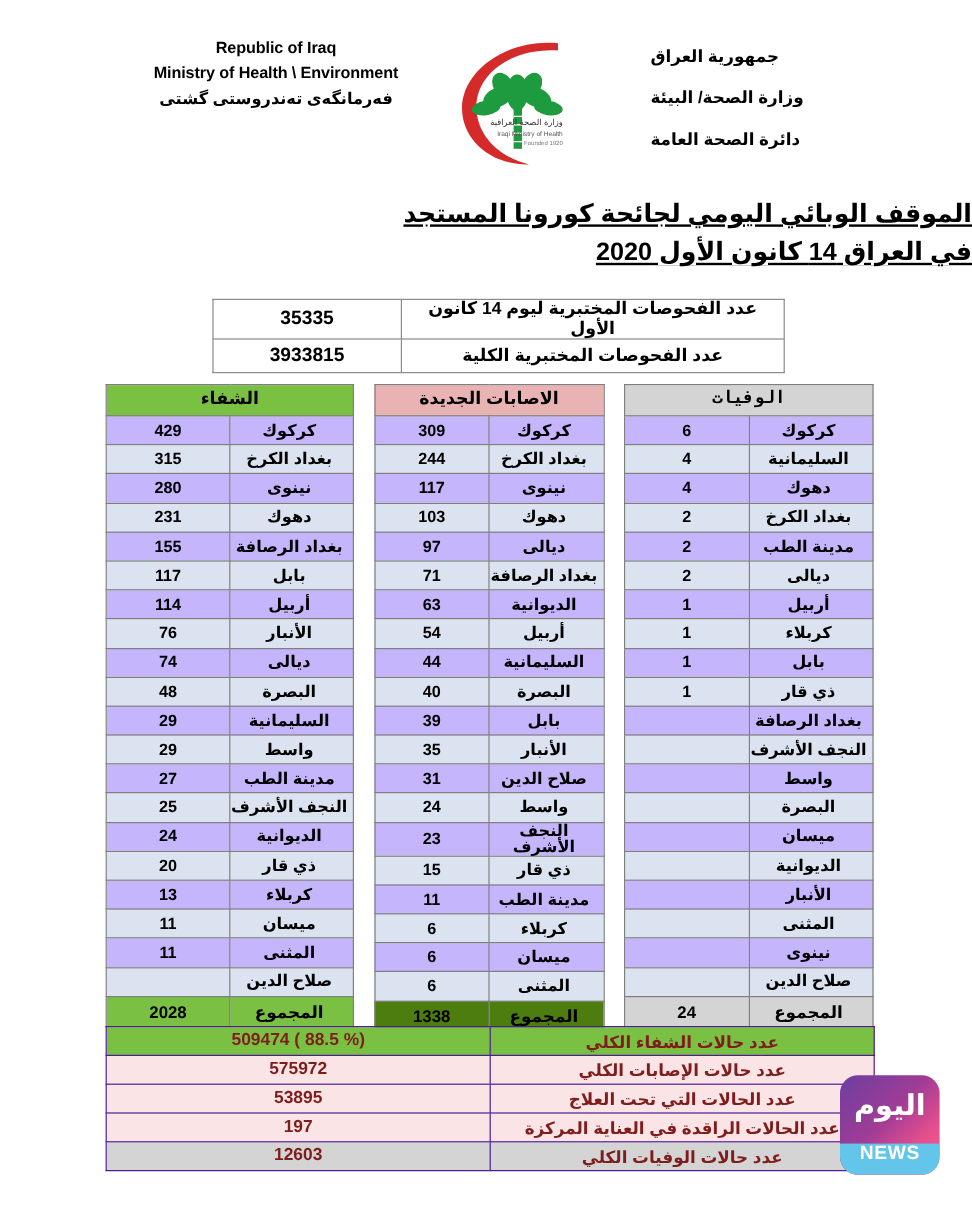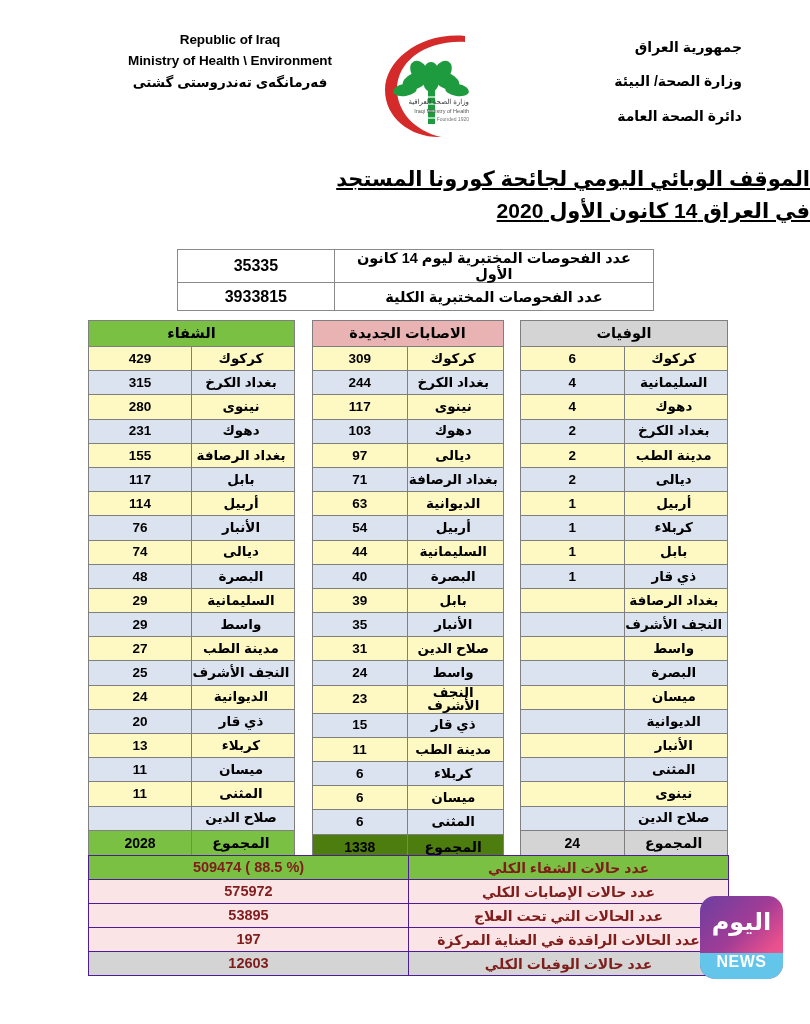--- a/index.html
+++ b/index.html
@@ -50,21 +50,21 @@
   .hdr-en .line.ku {
     direction: rtl;
     font-size: 13.5px;
     font-weight: bold;
     margin-top: 1px;
   }
 
   .hdr-ar {
     direction: rtl;
     text-align: right;
-    align-items: flex-start;
+    align-items: flex-end;
     width: 200px;
   }
   .hdr-ar .line {
     font-size: 14px;
     font-weight: bold;
     color: #000;
     line-height: 2.45;
     white-space: nowrap;
   }
 
@@ -167,26 +167,26 @@
     padding-right: 4px;
   }
   .dtable td.num {
     text-align: center;
     direction: ltr;
     font-size: 13.5px;
     width: 42px;
   }
 
   
-  .hd-gray  { background: #d4d4d4; }
+  .hd-gray  { background: #d4d4d4; font-family: Liberation Mono, monospace; }
   .hd-pink  { background: #e9b3b3; }
   .hd-green { background: #7ac143; margin-top: 32px; }
 
   
-  .dtable tbody tr.odd  td { background: #fef9c3; text-align: center; }
+  .dtable tbody tr.odd  td { background: #c4b5fd; text-align: center; }
   .dtable tbody tr.even td { background: #dce3f0; }
 
   
   .dtable tr.total td            { height: 25px; font-size: 14px; }
   .dtable tr.total.t-gray  td    { background: #d4d4d4; }
   .dtable tr.total.t-pink  td    { background: #4d7c0f; }
   .dtable tr.total.t-green td    { background: #7ac143; }
 
   
   #summary {

